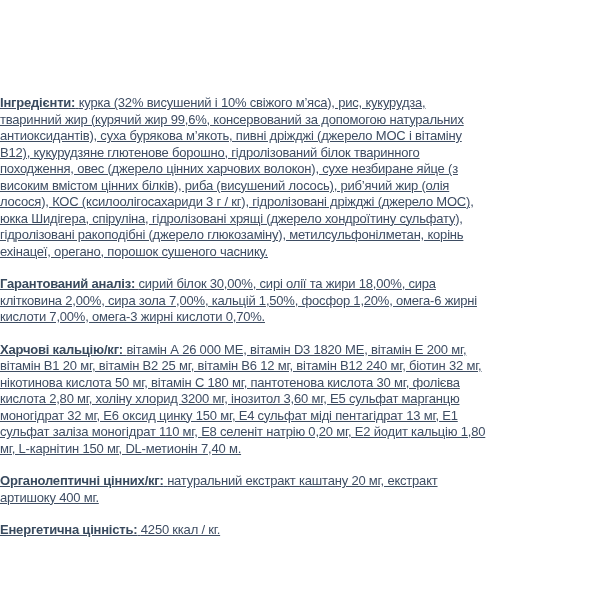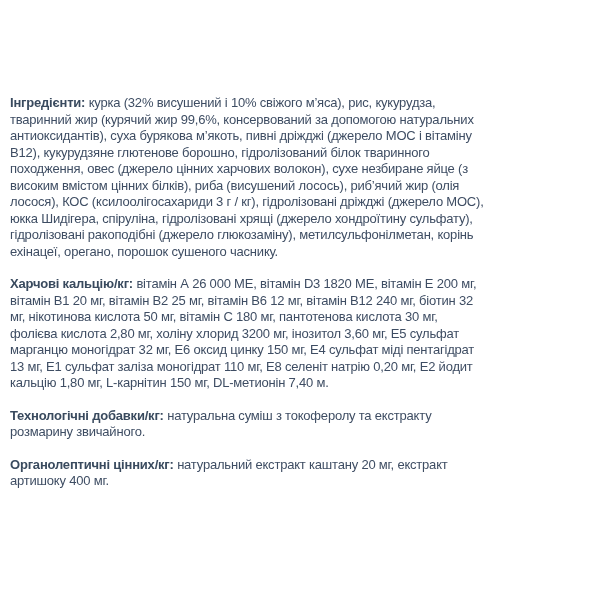--- a/index.html
+++ b/index.html
@@ -8,26 +8,27 @@
       background: #ffffff;
     }
     body {
       width: 600px;
       height: 600px;
       overflow: hidden;
     }
     .doc {
       box-sizing: border-box;
       width: 500px;
-      padding: 95px 13px 0 10px;
+      padding: 95px 13px 0 0;
       font-family: "Liberation Sans", "DejaVu Sans", sans-serif;
       font-size: 13px;
       line-height: 16.5px;
       letter-spacing: -0.2px;
       color: #3e4d63;
+      text-decoration: underline;
       -webkit-font-smoothing: antialiased;
     }
     .section {
       margin: 0 0 16px 0;
       text-align: left;
     }
     .section b {
       font-weight: 700;
       color: #394a5e;
     }
@@ -35,30 +36,34 @@
 </head>
 <body>
 
 <div class="doc">
 
   <p class="section">
     <b>Інгредієнти:</b>
     <span>курка (32% висушений і 10% свіжого м’яса), рис, кукурудза, тваринний жир (курячий жир 99,6%, консервований за допомогою натуральних антиоксидантів), суха бурякова м’якоть, пивні дріжджі (джерело МОС і вітаміну B12), кукурудзяне глютенове борошно, гідролізований білок тваринного походження, овес (джерело цінних харчових волокон), сухе незбиране яйце (з високим вмістом цінних білків), риба (висушений лосось), риб’ячий жир (олія лосося), КОС (ксилоолігосахариди 3 г / кг), гідролізовані дріжджі (джерело МОС), юкка Шидігера, спіруліна, гідролізовані хрящі (джерело хондроїтину сульфату), гідролізовані ракоподібні (джерело глюкозаміну), метилсульфонілметан, корінь ехінацеї, орегано, порошок сушеного часнику.</span>
   </p>
 
+  <p class="section">
+    <b>Гарантований аналіз:</b>
+    <span>сирий білок 30,00%, сирі олії та жири 18,00%, сира клітковина 2,00%, сира зола 7,00%, кальцій 1,50%, фосфор 1,20%, омега-6 жирні кислоти 7,00%, омега-3 жирні кислоти 0,70%.</span>
+  </p>
 
   <p class="section">
     <b>Харчові кальцію/кг:</b>
     <span>вітамін А 26 000 МЕ, вітамін D3 1820 МЕ, вітамін Е 200 мг, вітамін В1 20 мг, вітамін В2 25 мг, вітамін В6 12 мг, вітамін В12 240 мг, біотин 32 мг, нікотинова кислота 50 мг, вітамін С 180 мг, пантотенова кислота 30 мг, фолієва кислота 2,80 мг, холіну хлорид 3200 мг, інозитол 3,60 мг, Е5 сульфат марганцю моногідрат 32 мг, Е6 оксид цинку 150 мг, Е4 сульфат міді пентагідрат 13 мг, Е1 сульфат заліза моногідрат 110 мг, Е8 селеніт натрію 0,20 мг, Е2 йодит кальцію 1,80 мг, L-карнітин 150 мг, DL-метионін 7,40 м.</span>
   </p>
 
-  <p class="section">
-    <b>Технологічні добавки/кг:</b>
-    <span>натуральна суміш з токоферолу та екстракту розмарину звичайного.</span>
-  </p>
 
   <p class="section">
     <b>Органолептичні цінних/кг:</b>
     <span>натуральний екстракт каштану 20 мг, екстракт артишоку 400 мг.</span>
   </p>
 
+  <p class="section">
+    <b>Енергетична цінність:</b>
+    <span>4250 ккал / кг.</span>
+  </p>
 
 </div>
 
 </body></html>

